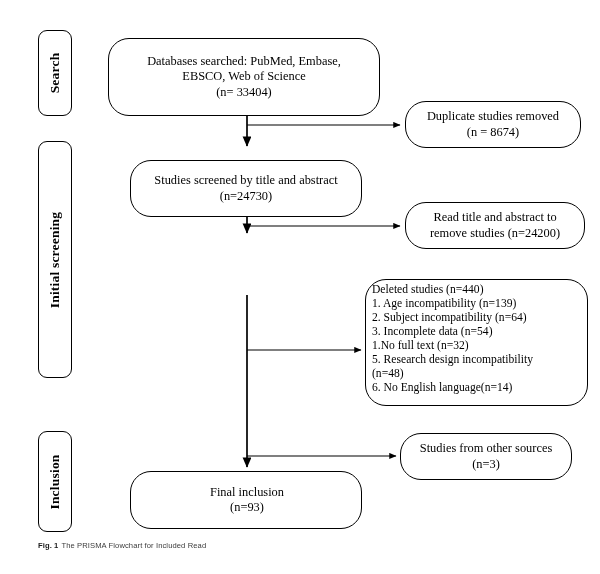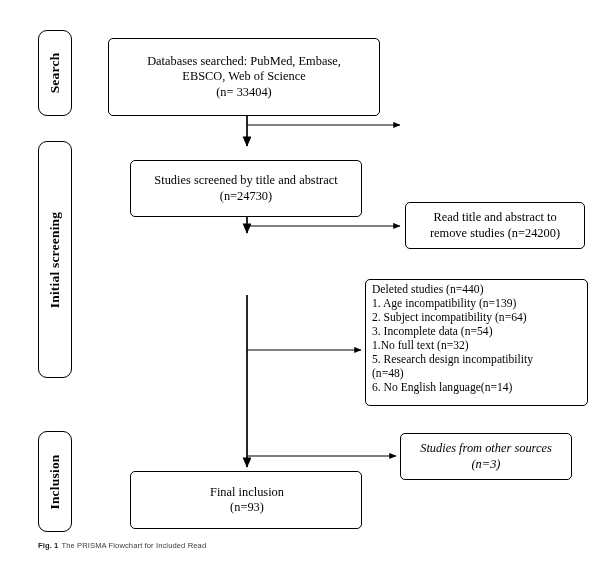--- a/index.html
+++ b/index.html
@@ -30,21 +30,21 @@
     width: 600px;
     height: 574px;
     pointer-events: none;
   }
 
   
   .box {
     position: absolute;
     box-sizing: border-box;
     border: 1.6px solid #000000;
-    border-radius: 5px;
+    border-radius: 21px;
     background: #ffffff;
     display: flex;
     align-items: center;
     justify-content: center;
     text-align: center;
     line-height: 1.22;
     font-size: 12.4px;
     padding: 2px 6px;
   }
   .box .txt { display: block; width: 100%; }
@@ -76,21 +76,21 @@
   #stage-inclusion { left: 38px;  top: 431px; width: 34px;  height: 101px; }
 
   #box-databases   { left: 108px; top: 38px;  width: 272px; height: 78px; }
   #box-duplicates  { left: 405px; top: 101px; width: 176px; height: 47px; }
   #box-screened    { left: 130px; top: 160px; width: 232px; height: 57px; }
   #box-readtitle   { left: 405px; top: 202px; width: 180px; height: 47px; }
   #box-fulltext    { left: 130px; top: 237px; width: 232px; height: 58px; }
   #box-deleted     { left: 365px; top: 279px; width: 223px; height: 127px;
                      align-items: flex-start; justify-content: flex-start;
                      text-align: left; padding: 3px 4px 3px 6px; }
-  #box-othersrc    { left: 400px; top: 433px; width: 172px; height: 47px; font-style: italic; }
+  #box-othersrc    { left: 400px; top: 433px; width: 172px; height: 47px; }
   #box-final       { left: 130px; top: 471px; width: 232px; height: 58px; padding-left: 8px; }
 
   #box-deleted .txt { text-align: left; font-size: 11.6px; line-height: 1.21; }
   #box-deleted .line { display: block; white-space: nowrap; }
 
   
   #caption {
     position: absolute;
     left: 38px;
     top: 541px;
@@ -143,20 +143,26 @@
   </div>
 
   <div class="box" id="box-databases">
     <span class="txt">
       <span>Databases searched: PubMed, Embase,</span><br>
       <span>EBSCO, Web of Science</span><br>
       <span>(n= 33404)</span>
     </span>
   </div>
 
+  <div class="box" id="box-duplicates">
+    <span class="txt">
+      <span>Duplicate studies removed</span><br>
+      <span>(n = 8674)</span>
+    </span>
+  </div>
 
   <div class="box" id="box-screened">
     <span class="txt">
       <span>Studies screened by title and abstract</span><br>
       <span>(n=24730)</span>
     </span>
   </div>
 
   <div class="box" id="box-readtitle">
     <span class="txt">

